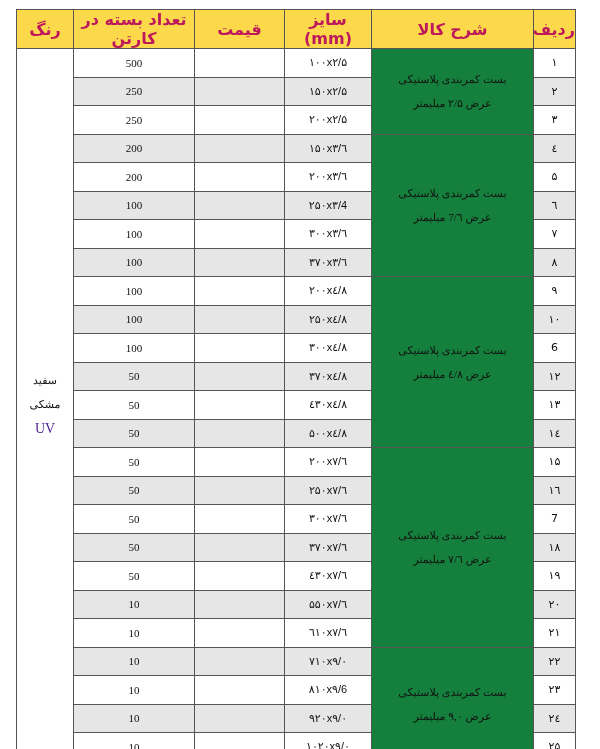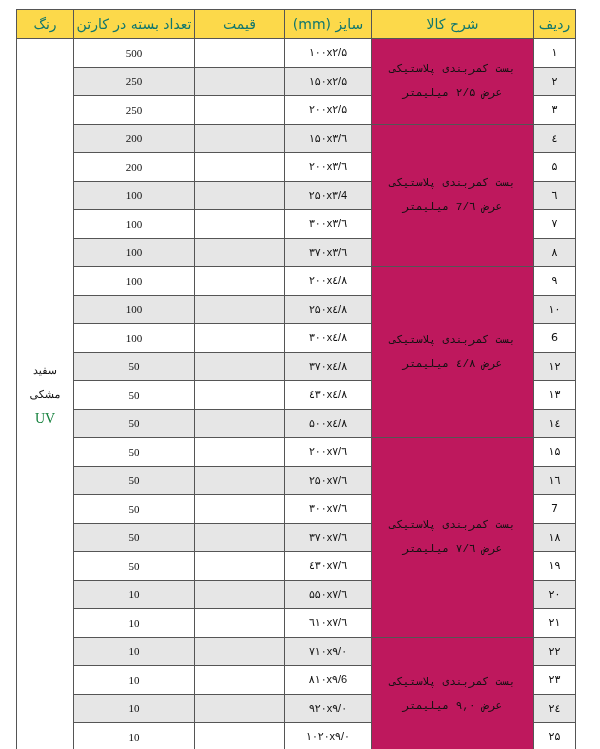--- a/index.html
+++ b/index.html
@@ -10,31 +10,31 @@
     width: 559px; border-collapse: collapse; table-layout: fixed;
     direction: rtl;
   }
   table.price-table th, table.price-table td {
     border: 1px solid #555;
     text-align: center; vertical-align: middle;
     padding: 0; overflow: hidden;
   }
   table.price-table thead th {
     background: #fcd94a; height: 28px;
-    font-size: 14px; font-weight: normal; color: #0f766e;
+    font-size: 16px; font-weight: bold; color: #be185d;
     font-family: "DejaVu Sans", sans-serif;
   }
   table.price-table tbody td { height: 27.5px; font-size: 11px; color: #111; }
   tr.shade td.shadeable { background: #e6e6e6; }
   td.num { font-family: "DejaVu Sans", sans-serif; font-size: 11px; }
   td.size { font-family: Liberation Sans, sans-serif; font-size: 11px; direction: ltr; }
   td.qty { font-family: Liberation Serif, serif; font-size: 12px; }
-  td.desc { font-family: Liberation Mono, monospace; font-size: 12px; line-height: 24px; background: #be185d; }
+  td.desc { font-family: Liberation Serif, serif; font-size: 12px; line-height: 24px; background: #15803d; }
   td.color-cell { background: #fff; font-family: "DejaVu Serif", serif; font-size: 13px; line-height: 24px; }
-  .uv { color: #15803d; font-family: "Liberation Serif", serif; font-size: 14px; }
+  .uv { color: #4c1d95; font-family: "Liberation Serif", serif; font-size: 14px; }
   col.c-row { width: 42px; }
   col.c-desc { width: 162px; }
   col.c-size { width: 87px; }
   col.c-price { width: 90px; }
   col.c-qty { width: 121px; }
   col.c-color { width: 57px; }
 </style>
 </head>
 <body>
 

